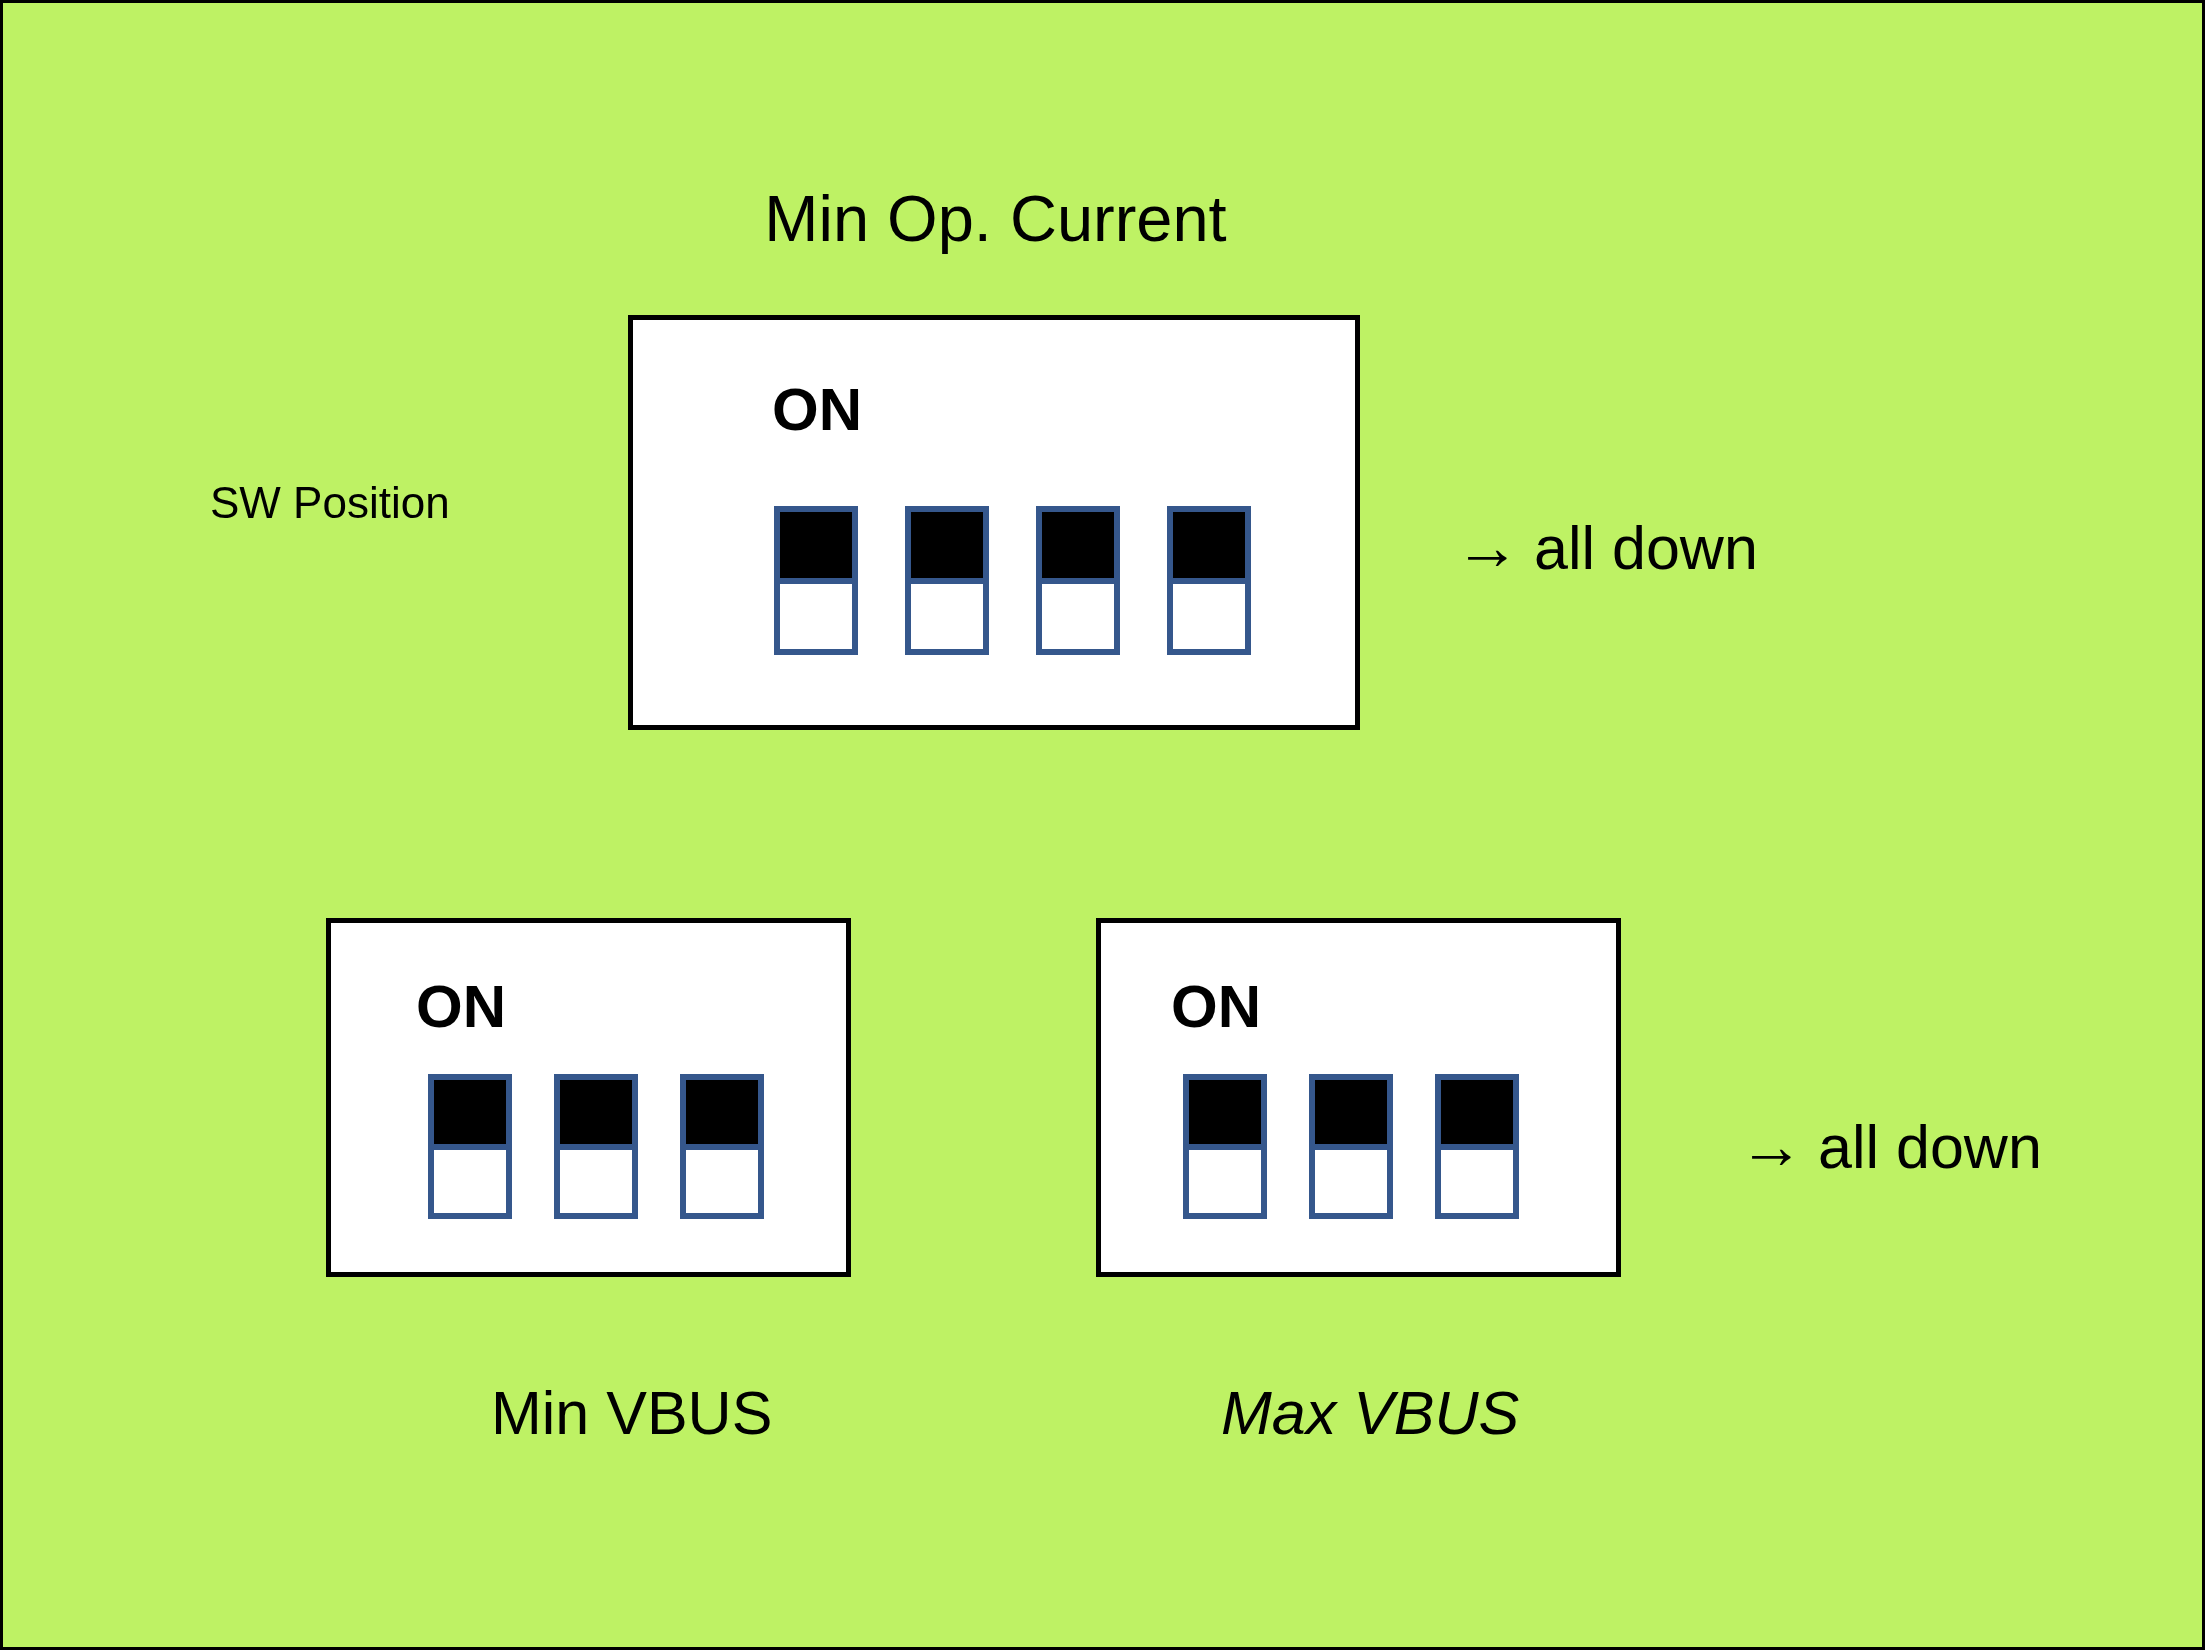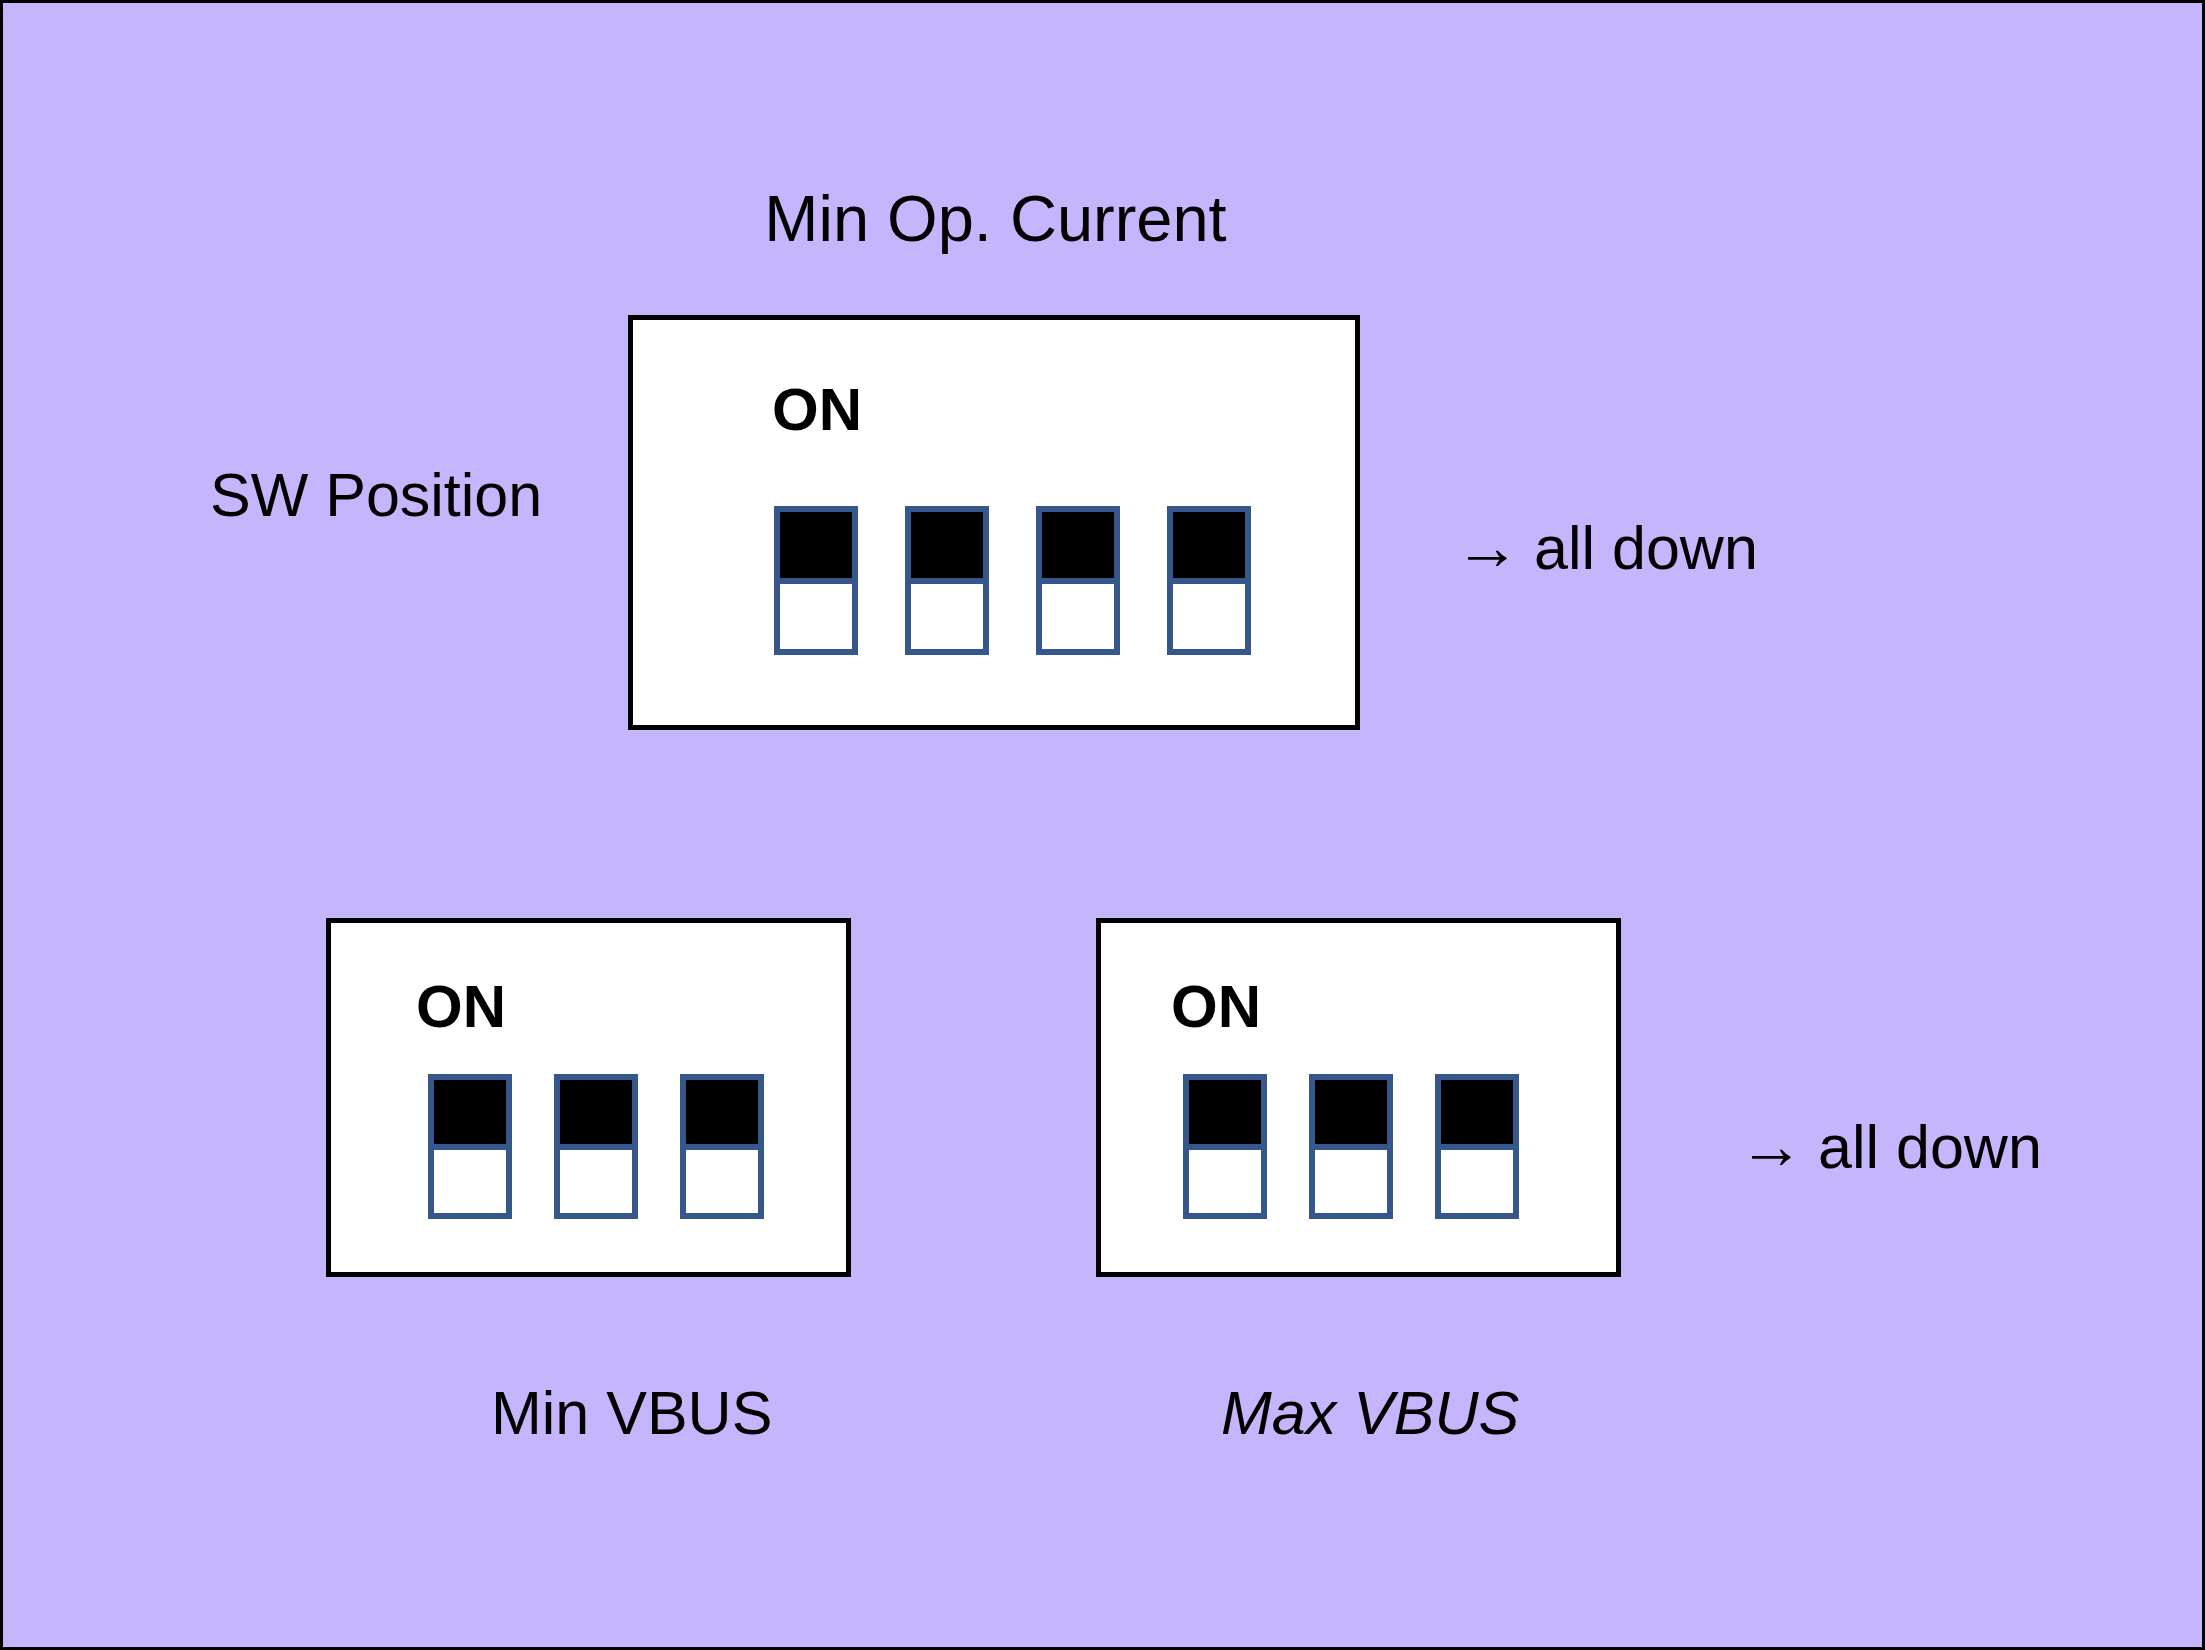--- a/index.html
+++ b/index.html
@@ -10,21 +10,21 @@
   }
   body {
     font-family: "Liberation Sans", sans-serif;
     -webkit-font-smoothing: antialiased;
   }
 
   #canvas {
     position: relative;
     width: 2205px;
     height: 1650px;
-    background: #c4b5fd;
+    background: #bef264;
     box-sizing: border-box;
     border: 3.5px solid #000000;
     overflow: hidden;
   }
 
   
   .txt {
     position: absolute;
     color: #000000;
     white-space: nowrap;
@@ -35,23 +35,23 @@
     font-size: 65px;
     left: 0;
     right: 0;
     text-align: center;
     top: 183px;
     
     transform: translateX(-107px);
   }
 
   .sw-position {
-    font-size: 61px;
+    font-size: 44px;
     left: 207px;
-    top: 462px;
+    top: 478px;
   }
 
   .annot {
     font-size: 61px;
     margin-left: 44px;
   }
   .annot .arrow {
     font-size: 65px;
     margin-right: 14px;
     display: inline-block;

